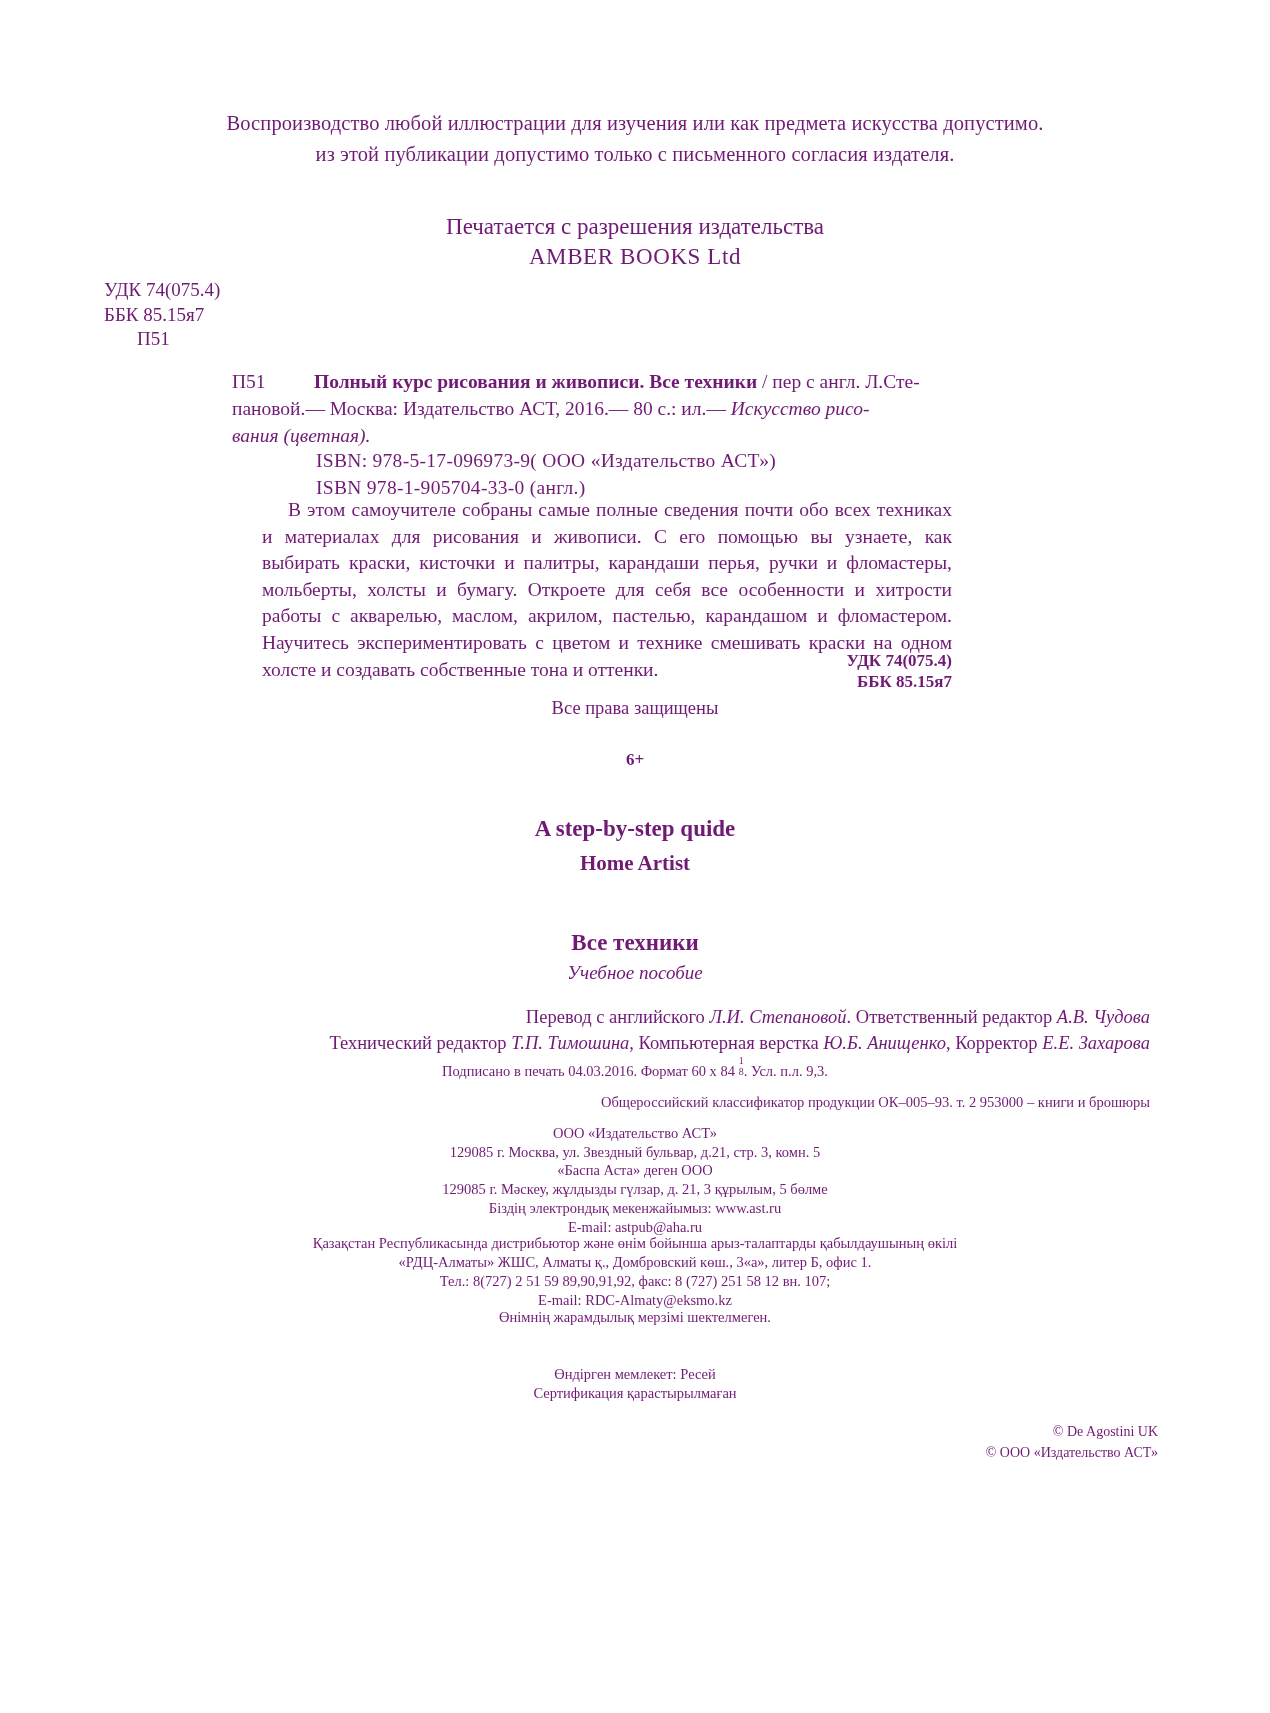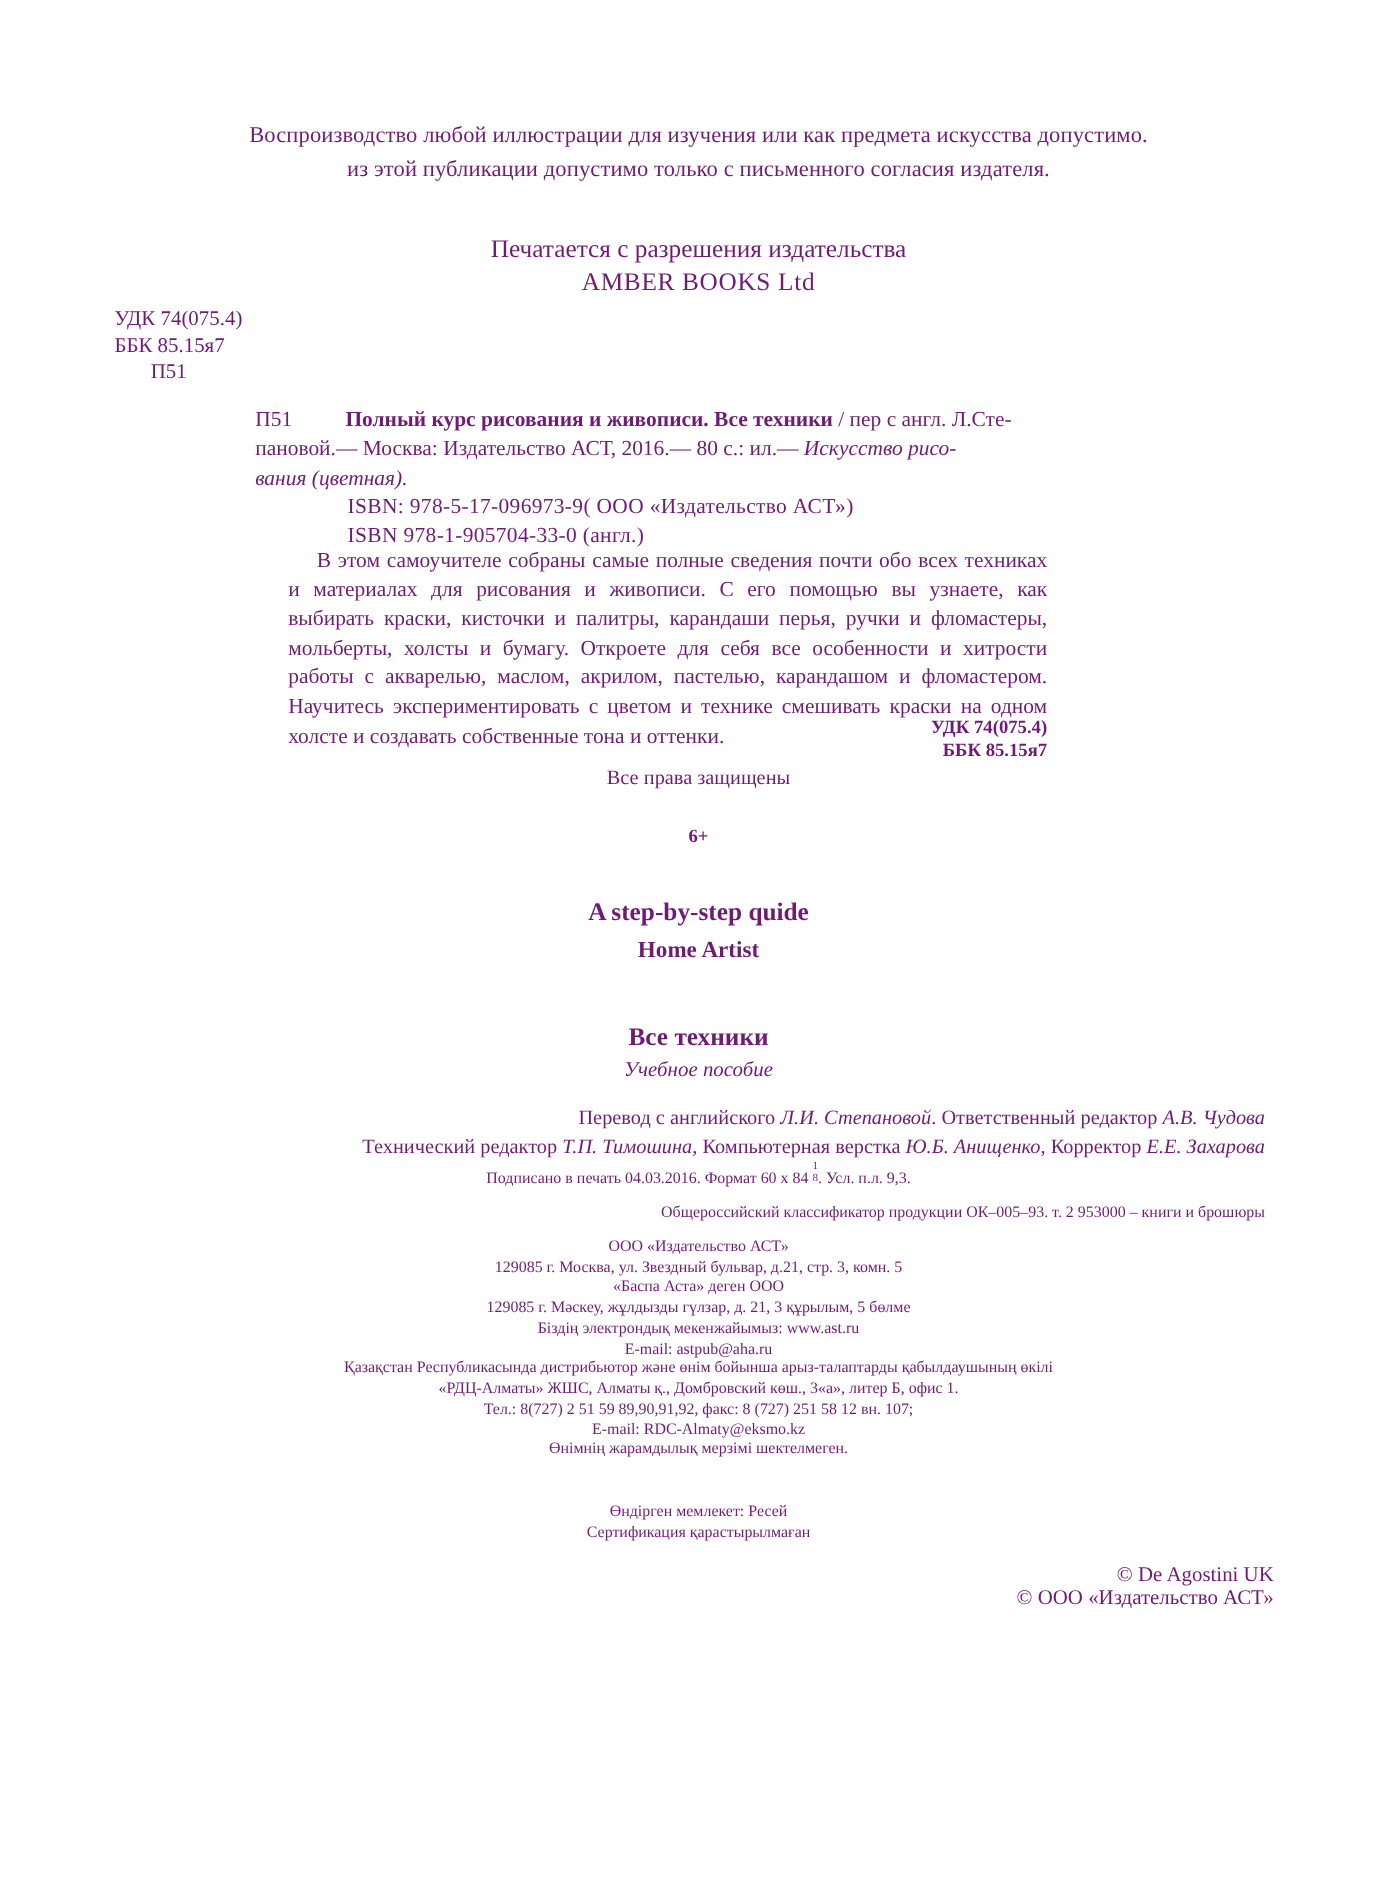--- a/index.html
+++ b/index.html
@@ -276,21 +276,21 @@
     line-height: 19px;
     margin-top: 34px;
   }
 
   
   .copyright {
     position: absolute;
     right: 112px;
     top: 1421px;
     text-align: right;
-    font-size: 19px;
+    font-size: 14px;
     line-height: 21px;
   }
 </style>
 </head>
 <body>
 
 <div class="page">
 
   <div class="notice">
     <div>Воспроизводство любой иллюстрации для изучения или как предмета искусства допустимо.</div>

